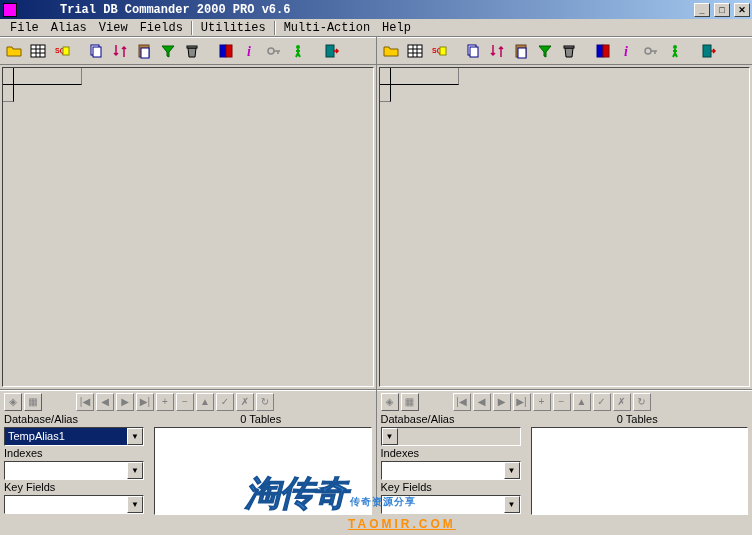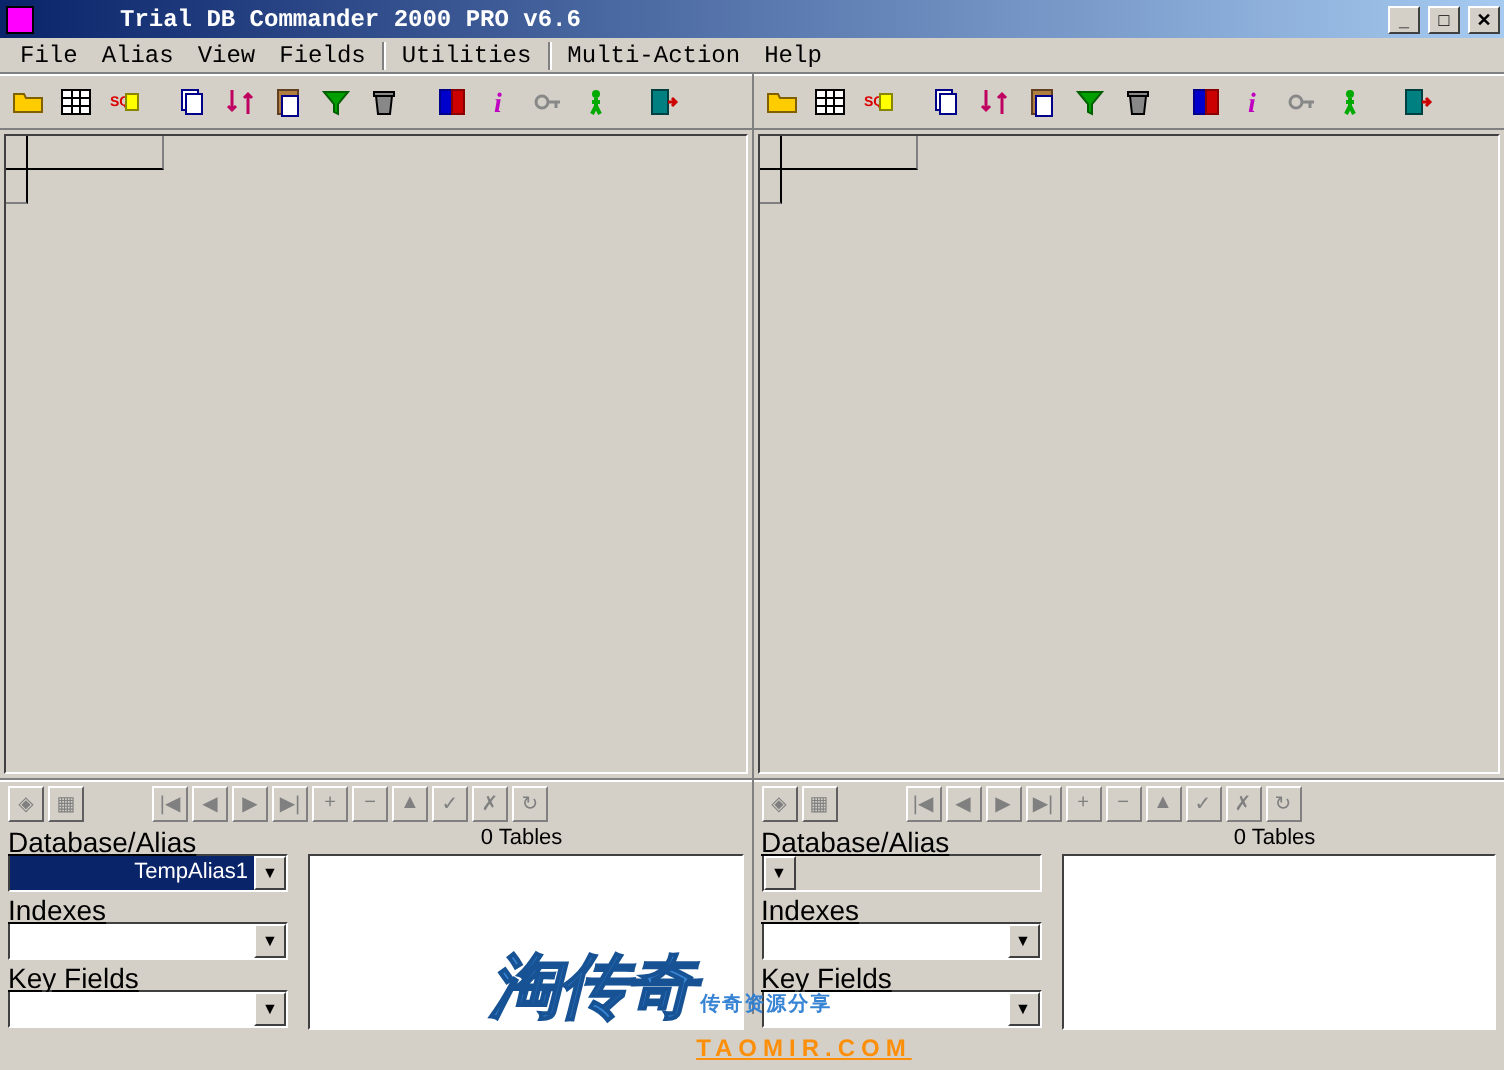--- a/index.html
+++ b/index.html
@@ -79,27 +79,27 @@
   width:18px; height:18px;
   border:1px solid #fff; border-right-color:#808080; border-bottom-color:#808080;
   display:flex;align-items:center;justify-content:center; color:#808080;
   font-size:10px;
 }
 .navbtn.dark { border-color:#fff; border-right-color:#606060; border-bottom-color:#606060;}
 .fields {
   display:flex; height:95px;
 }
 .fcol { flex:1; padding:1px 4px; }
-.flabel { font-size:14px; text-decoration: underline; height:14px;}
+.flabel { font-size:11px; height:14px;}
 .combo {
   height:19px; display:flex; margin-bottom:1px; width:140px;
   border:1px solid #808080; border-top-color:#404040; border-left-color:#404040;
   border-right-color:#fff; border-bottom-color:#fff;
 }
-.combo .ctext { flex:1; background:#fff; padding:2px 3px; font-size:11px;text-align:right;}
+.combo .ctext { flex:1; background:#fff; padding:2px 3px; font-size:11px;}
 .combo .ctext.sel { background:#0a246a; color:#fff; }
 .combo .carrow {
   width:16px; background:#d4d0c8;
   border:1px solid #fff; border-right-color:#404040; border-bottom-color:#404040;
   display:flex;align-items:center;justify-content:center; font-size:8px;
 }
 .rbox {
   background:#fff; border:1px solid #808080;
   border-top-color:#404040; border-left-color:#404040;
   border-right-color:#fff; border-bottom-color:#fff;

